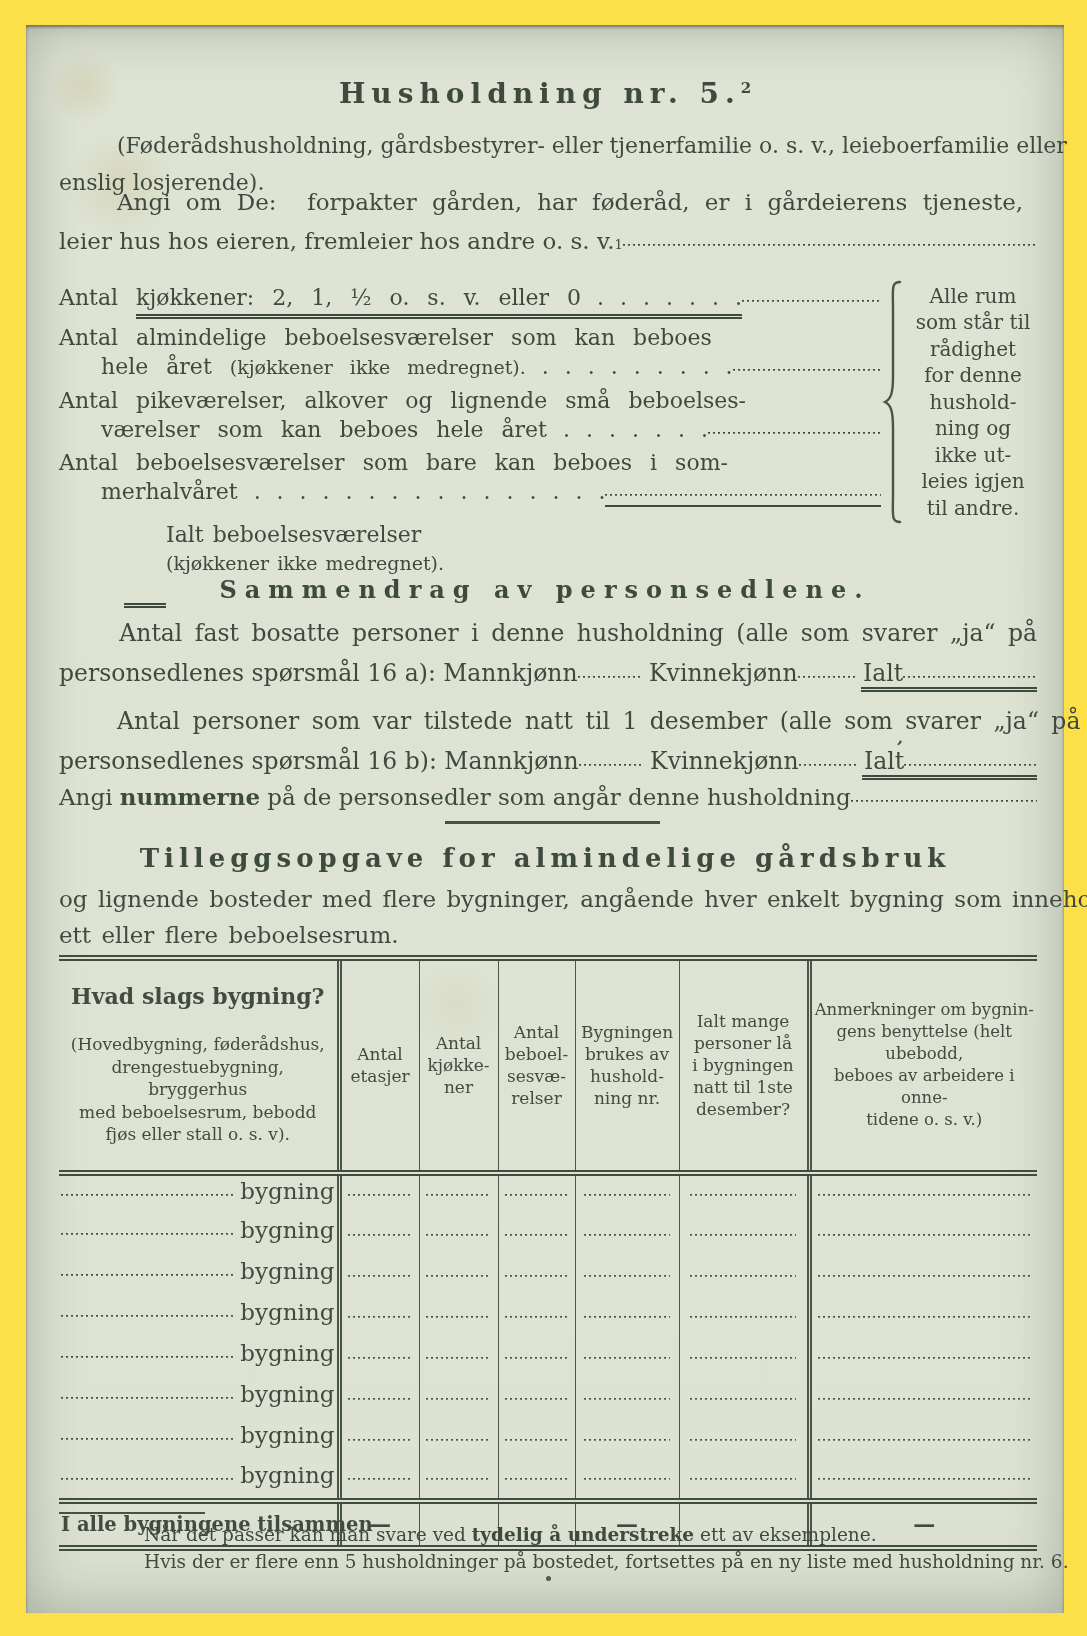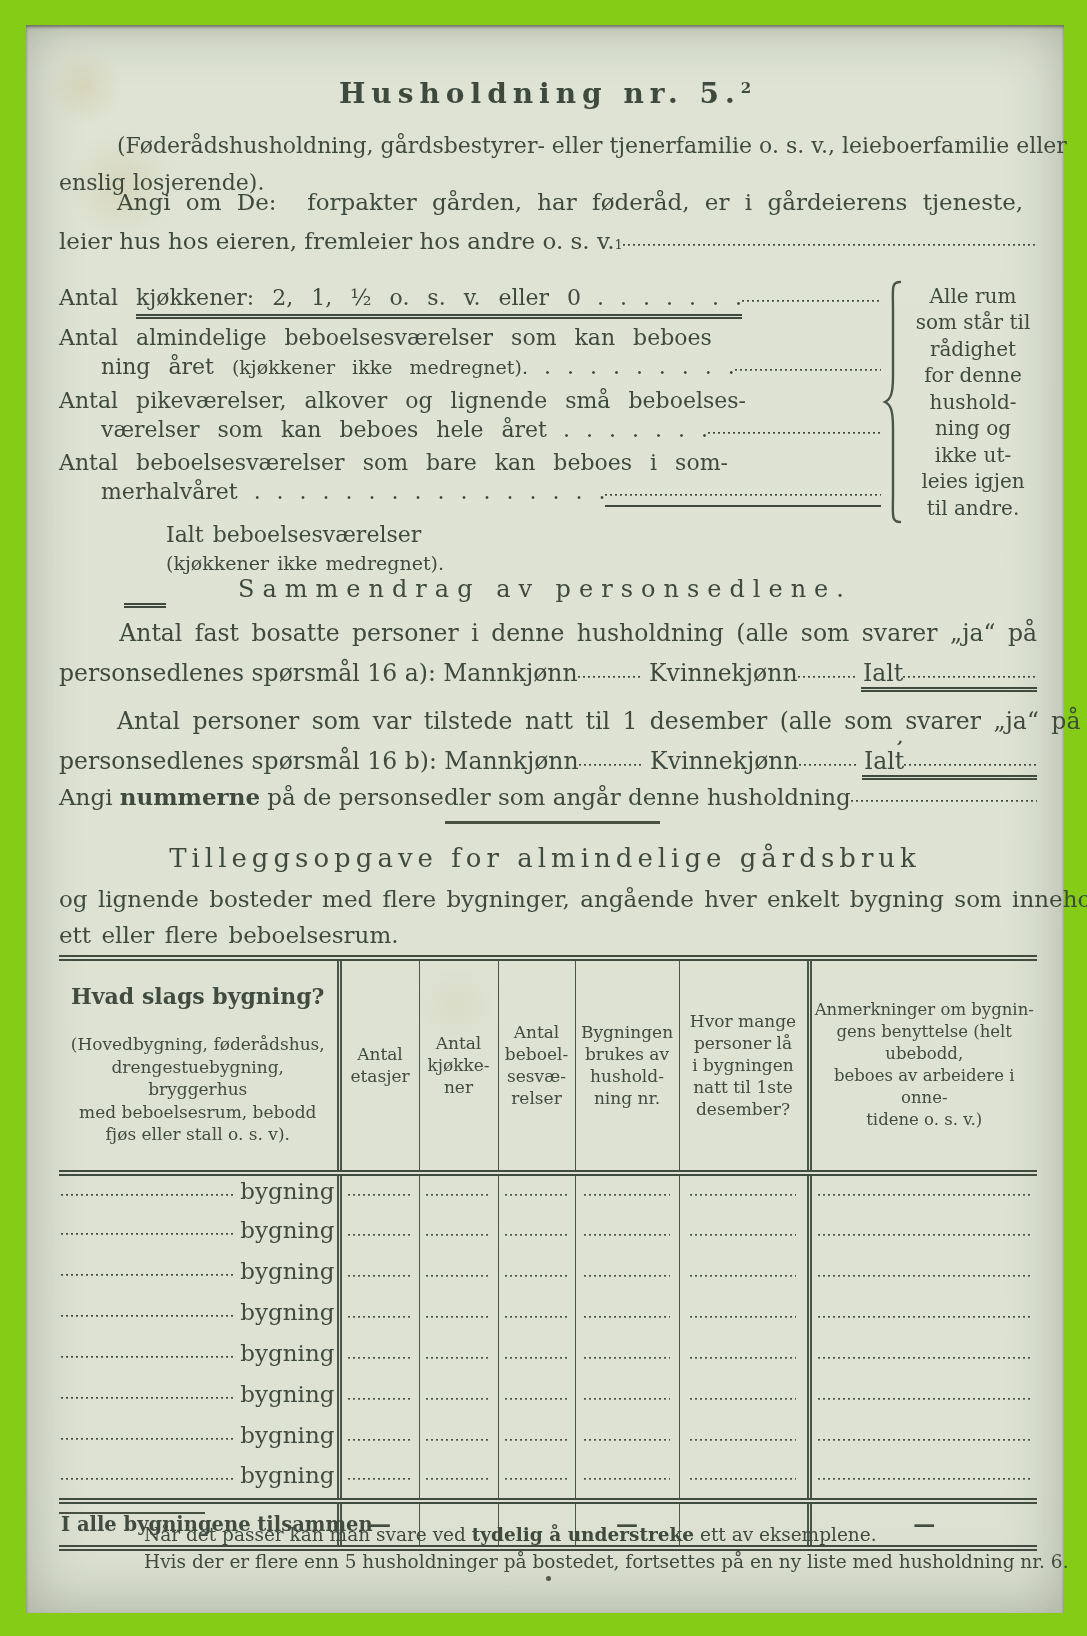--- a/index.html
+++ b/index.html
@@ -1,19 +1,19 @@
 <!DOCTYPE html>
 <html><head>
 <meta charset="utf-8">
 <style>
   * { box-sizing: border-box; margin: 0; padding: 0; }
   html,body { background:#000; }
   .scan {
     position: relative; width: 1087px; height: 1636px;
-    background: #84cc16; overflow: hidden;
+    background: #fde047; overflow: hidden;
     font-family: "DejaVu Serif", "Liberation Serif", serif;
     color: #3e4a3e;
   }
   .paper {
     position: absolute; left: 26px; top: 25px; width: 1038px; height: 1588px;
     background-color: #dce1d2;
     background-image:
       radial-gradient(circle at 95px 160px, rgba(186,166,92,0.20), rgba(186,166,92,0) 55px),
       radial-gradient(circle at 58px 62px,  rgba(186,166,92,0.22), rgba(186,166,92,0) 38px),
       radial-gradient(circle at 430px 980px, rgba(186,166,92,0.10), rgba(186,166,92,0) 45px),
@@ -52,21 +52,21 @@
   .dotfill.sum-solid::after { content:""; position:absolute; left:0; right:0; bottom:-8px;
     border-top:2px solid currentColor; }
   .dotfill.sum-double::after { content:""; position:absolute; left:-42px; right:0; bottom:-11px;
     border-top:5px double currentColor; }
   .rooms .ialt { margin-top:14px; padding-left:107px; word-spacing:2px;flex-direction:column; }
 
   .brace-box { left:856px; top:254px; width:158px; height:246px; display:flex; align-items:center; position:absolute; }
   .brace-box svg { flex:0 0 auto; }
   .brace-note { margin-left:8px; font-size:20px; line-height:26.5px; text-align:center; width:122px; }
 
-  .sec-heading { left:0; right:0; text-align:center; font-weight:normal; }
+  .sec-heading { left:0; right:0; text-align:center; font-weight:bold; }
   .h-sammendrag { top:550px; font-size:24px; letter-spacing:8px; }
   .h-tillegg   { top:818px; font-size:26px; letter-spacing:5px; }
 
   .sumblock { left:33px; top:588px; width:978px; font-size:23.5px; line-height:40px; }
   .sumblock2 { top:676px; }
   .sumblock .l1 { word-spacing:5px; white-space:pre; padding-left:58px;text-align:right; }
   .numline { left:33px; top:758px; width:978px; font-size:23px; }
   .divider { left:419px; top:796px; width:215px; border-top:3px solid #46523f; }
   .suppara { left:33px; top:856px; width:978px; font-size:23px; line-height:36px; word-spacing:3px; }
 
@@ -124,21 +124,21 @@
 
     <div class="rooms">
       <div class="fline item">
         <span class="t">Antal </span>
           <span class="ul-double"><span class="t">kjøkkener: 2, 1, ½ o. s. v. eller 0</span><span class="leaders"> . . . . . . .</span></span>
         <span class="dotfill"></span>
       </div>
       <div class="item">
         <div class="line">Antal almindelige beboelsesværelser som kan beboes</div>
         <div class="fline cont">
-          <span class="t">ning året </span>
+          <span class="t">hele året </span>
             <span class="small t">(kjøkkener ikke medregnet).</span>
             <span class="leaders"> . . . . . . . . .</span>
           <span class="dotfill"></span>
         </div>
       </div>
       <div class="item">
         <div class="line">Antal pikeværelser, alkover og lignende små beboelses-</div>
         <div class="fline cont">
           <span class="t">værelser som kan beboes hele året</span>
             <span class="leaders"> . . . . . . .</span>
@@ -244,21 +244,21 @@
 kjøkke-
 ner</td>
           <td class="vr">Antal
 beboel-
 sesvæ-
 relser</td>
           <td class="vr">Bygningen
 brukes av
 hushold-
 ning nr.</td>
-          <td class="vr-d">Hvor mange
+          <td class="vr-d">Ialt mange
 personer lå
 i bygningen
 natt til 1ste
 desember?</td>
           <td class="c7">Anmerkninger om bygnin-
 gens benyttelse (helt ubebodd,
 beboes av arbeidere i onne-
 tidene o. s. v.)</td>
         </tr>
       </thead>

